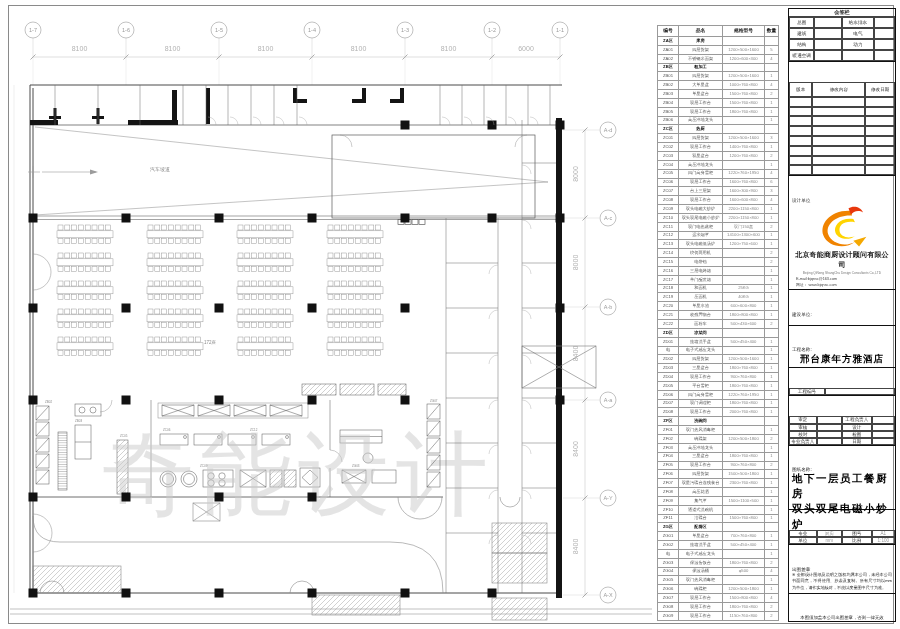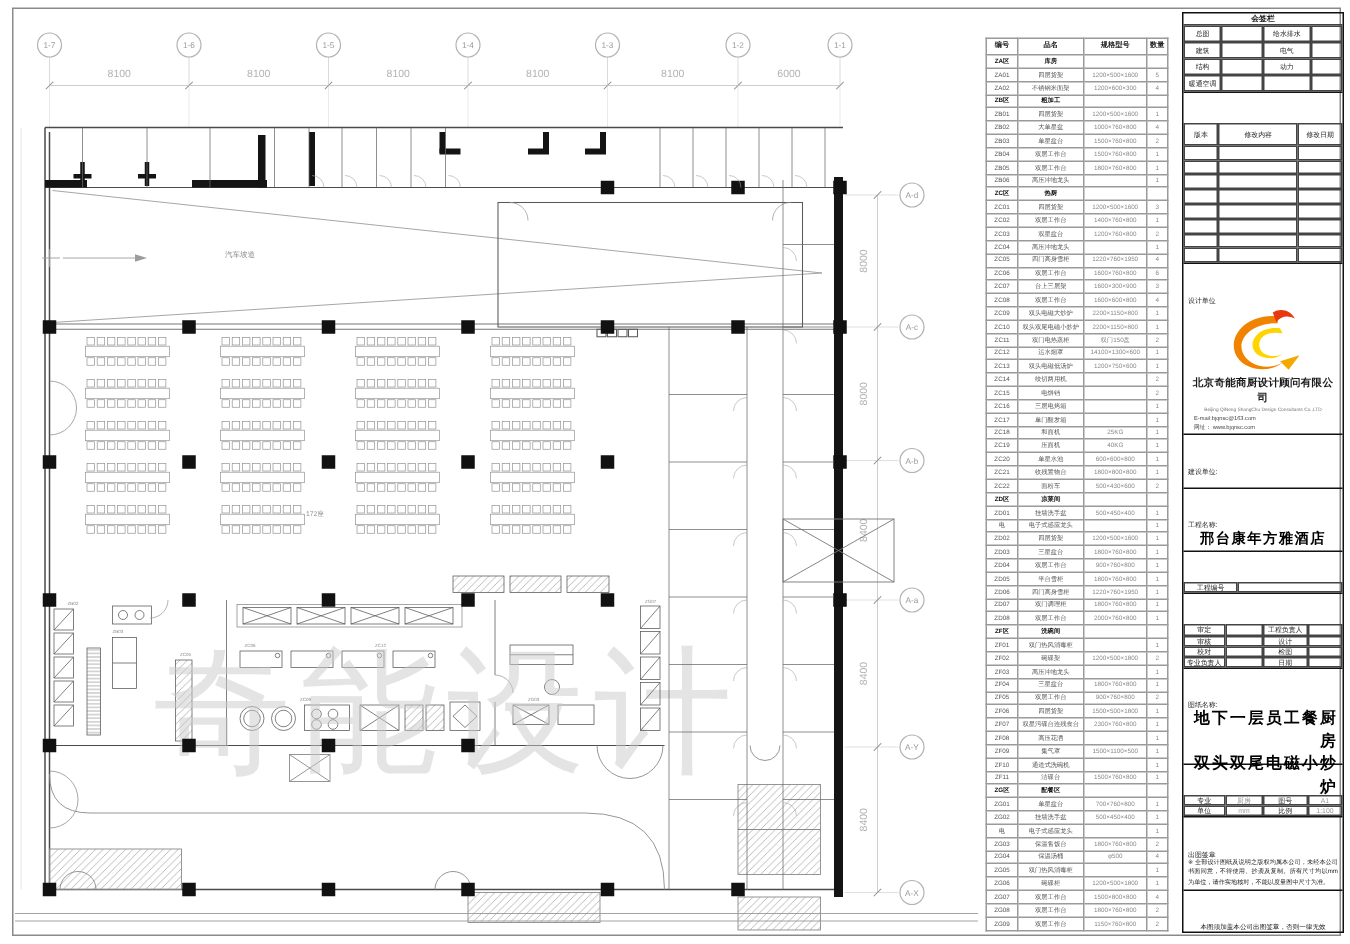--- a/index.html
+++ b/index.html
@@ -35,21 +35,21 @@
   #logo-wrap{display:flex;justify-content:center;margin-top:1px;}
   .co-cn{font-size:7px;font-weight:bold;text-align:center;color:#1a1a1a;letter-spacing:0.2px;}
   .co-en{font-size:3.2px;text-align:center;color:#777;margin-top:1px;}
   .co-line{font-size:3.8px;text-align:left;color:#444;margin-top:1.5px;padding-left:4px;}
   #build-unit{height:24px;padding:2px 3px;box-sizing:border-box;}
   #project{height:24px;padding:1px 3px;box-sizing:border-box;}
   #project-name{font-size:9.5px;font-weight:bold;text-align:center;letter-spacing:1px;color:#000;margin-top:1px;}
   #projno{height:12px;display:grid;grid-template-columns:34% 66%;}
   #approval{height:50px;display:grid;grid-template-columns:26% 24% 28% 22%;}
   #drawname{height:44px;padding:1px 3px;box-sizing:border-box;}
-  .dt{font-size:10.5px;font-weight:bold;text-align:right;letter-spacing:1.5px;color:#000;line-height:1.45;}
+  .dt{font-size:10.5px;font-weight:bold;text-align:left;letter-spacing:1.5px;color:#000;line-height:1.45;font-family:Liberation Mono, monospace;}
   #meta{height:25px;display:grid;grid-template-columns:26% 24% 28% 22%;}
   #seal{flex:1;position:relative;padding:2px 3px;box-sizing:border-box;display:flex;flex-direction:column;}
   #seal .note{margin-top:auto;font-size:4.1px;line-height:1.55;text-align:justify;color:#222;}
   #footer-row{height:12px;display:flex;align-items:center;justify-content:center;font-size:4.4px;border-bottom:none !important;}
 </style>
 </head>
 <body>
 
 <div id="sheet">
   <div id="frame"></div>

